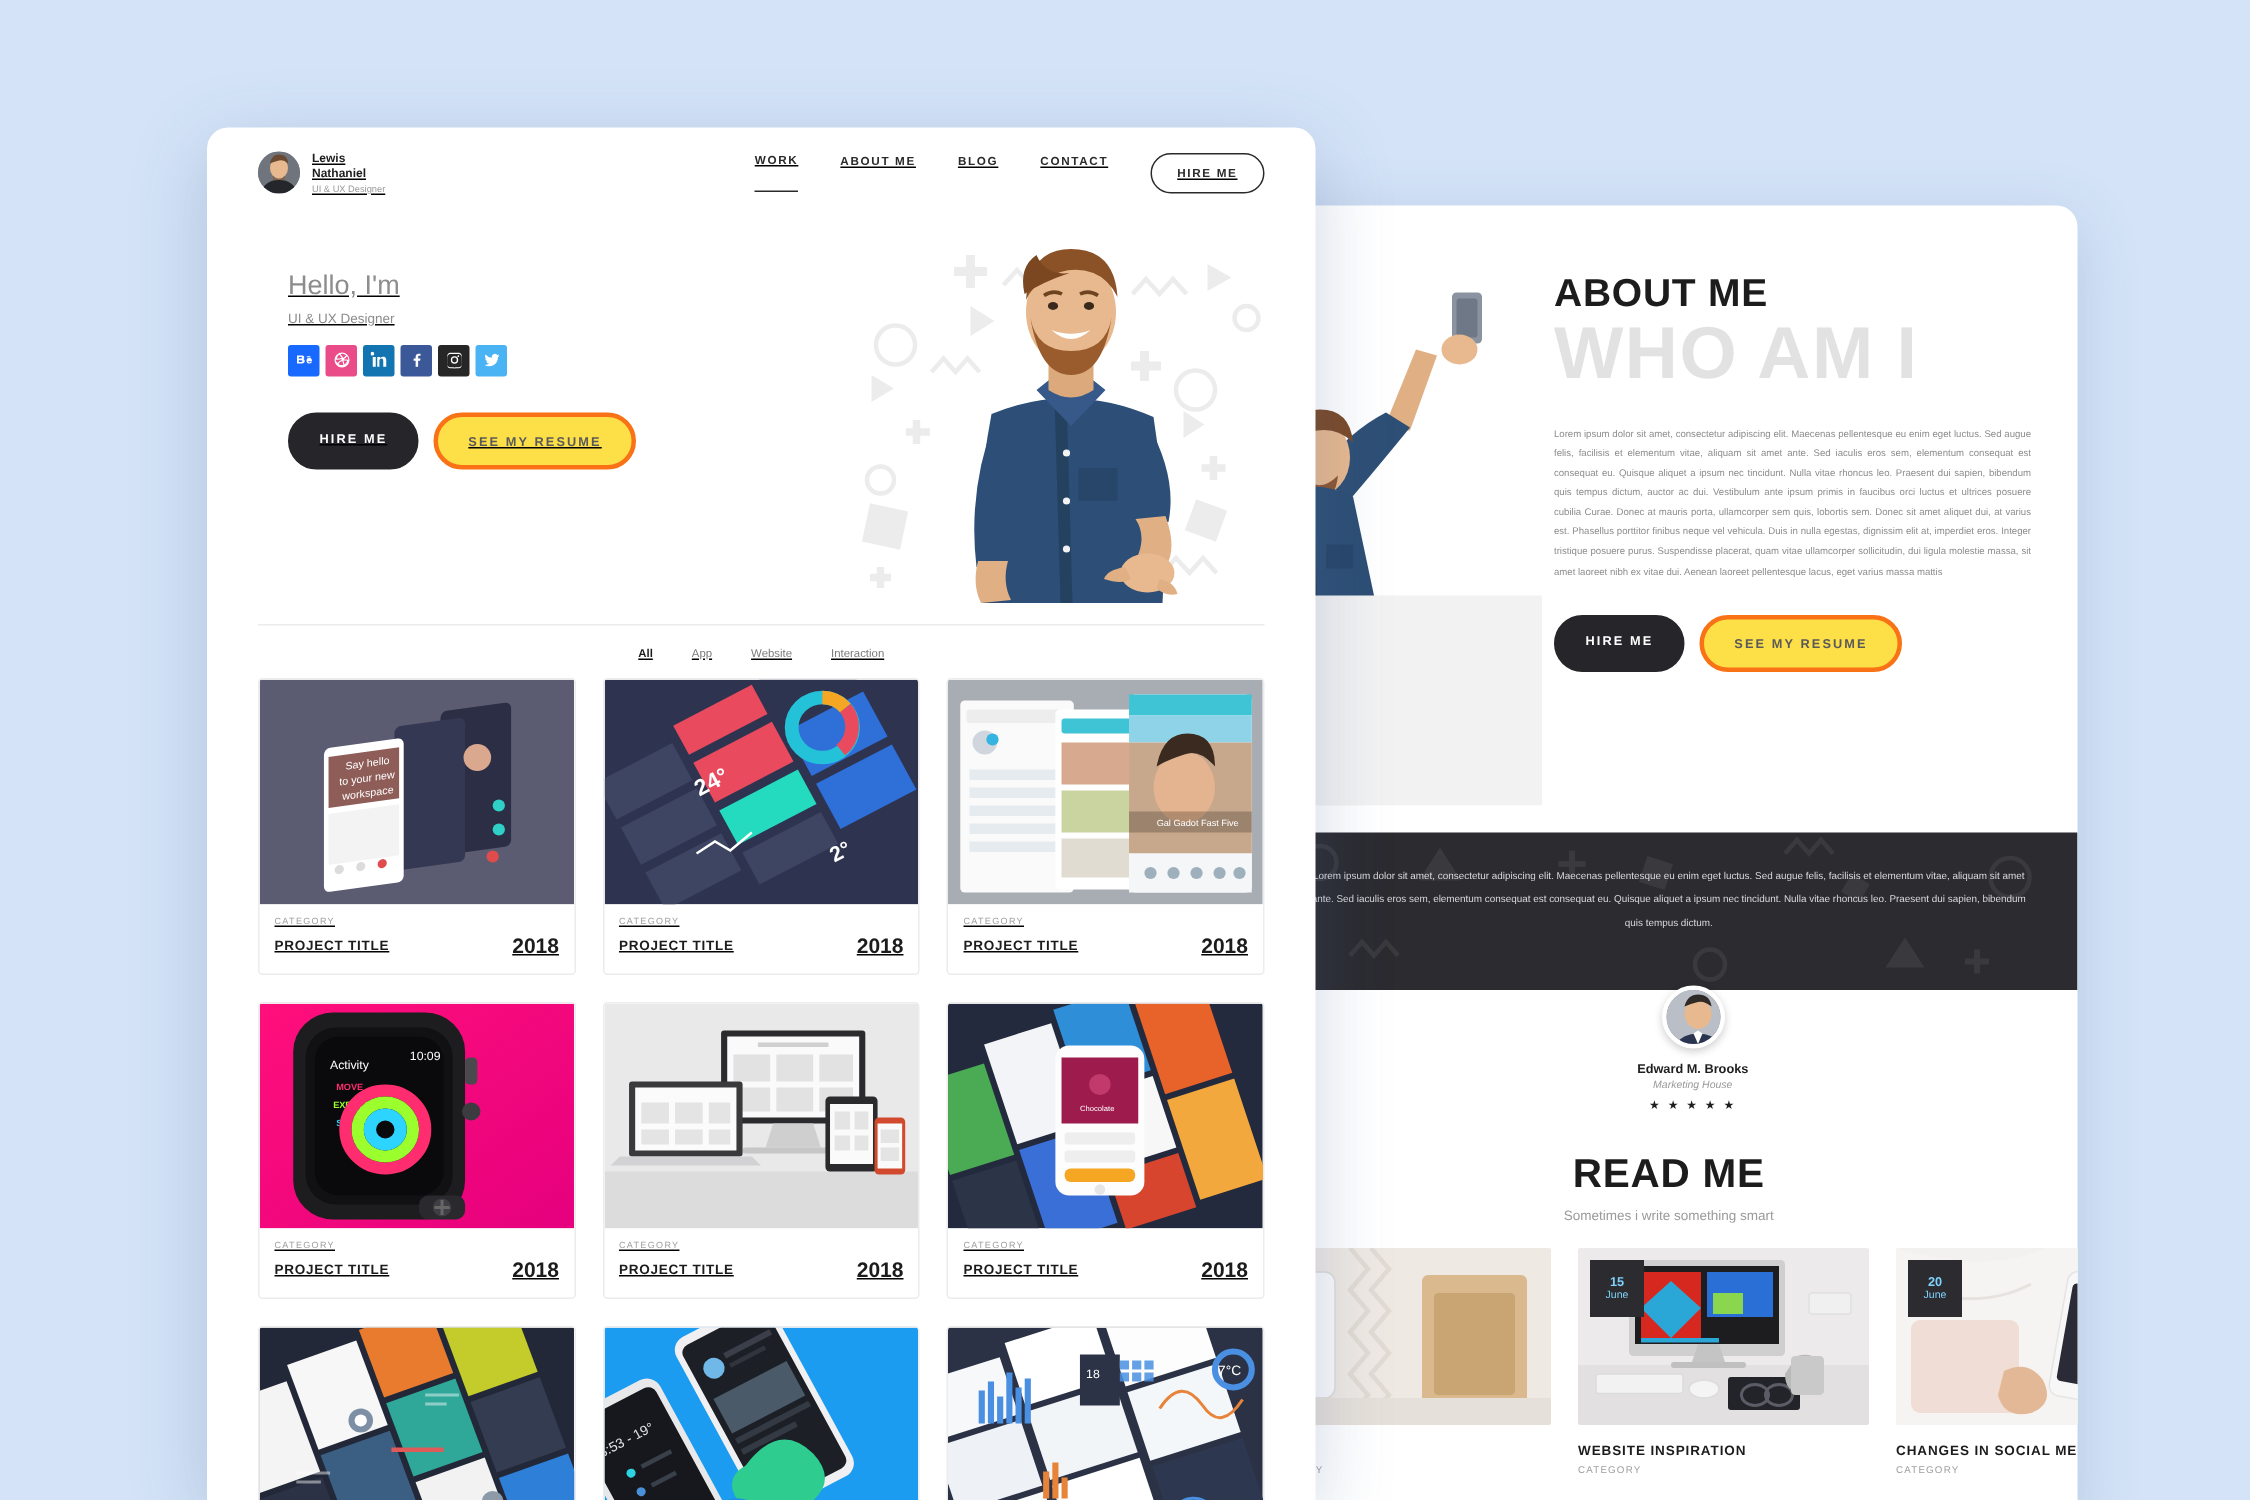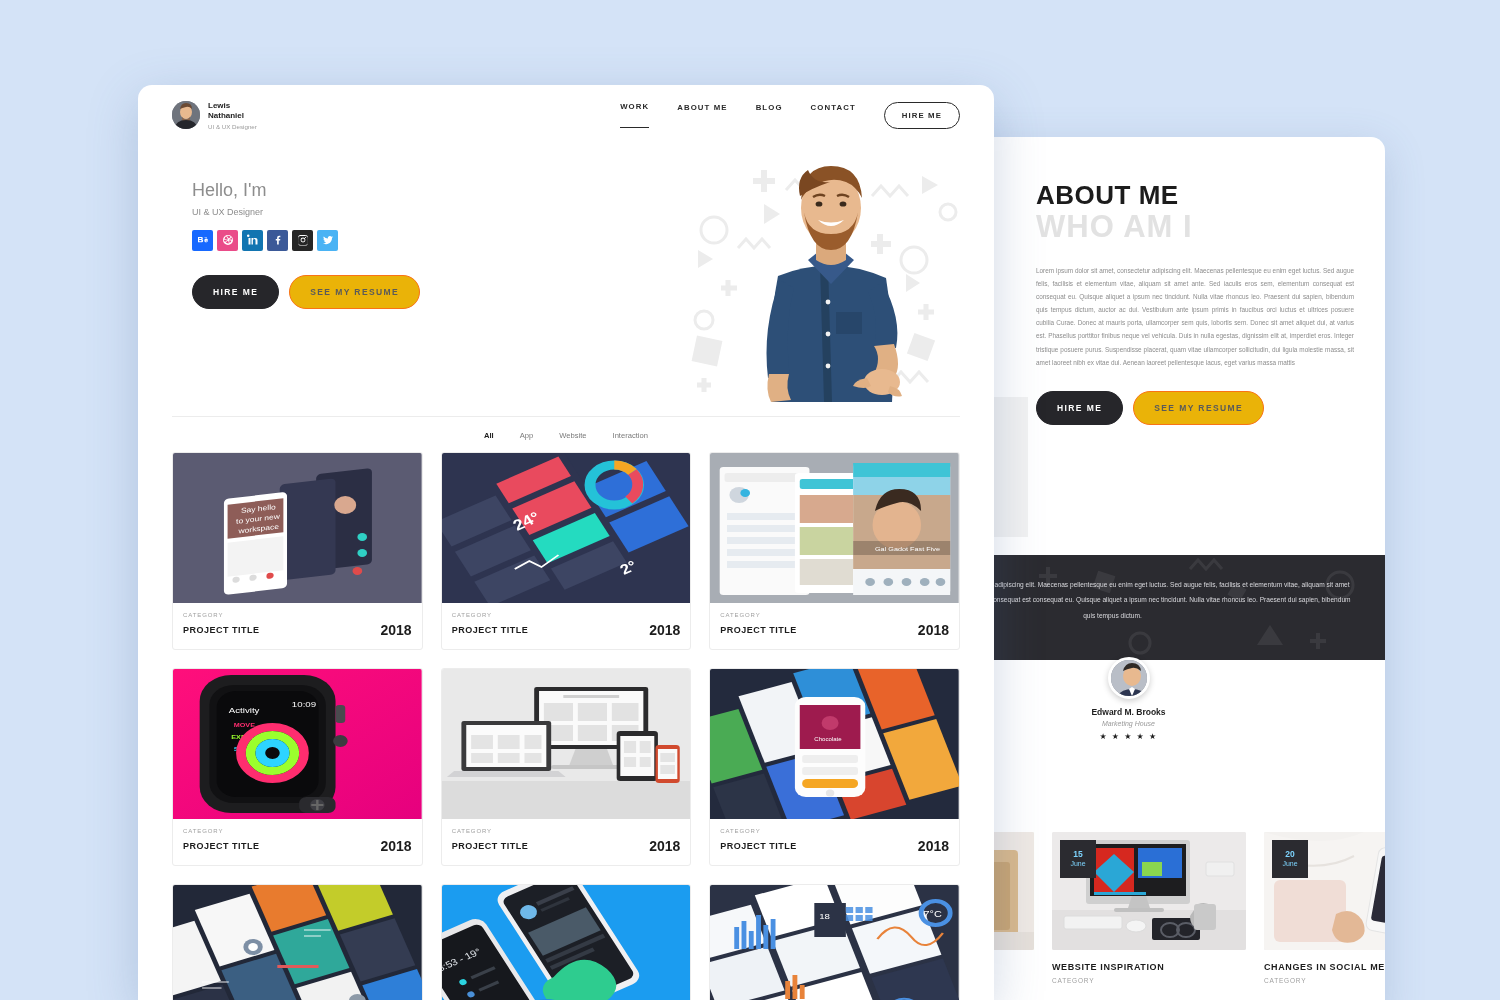--- a/index.html
+++ b/index.html
@@ -31,36 +31,36 @@
   .about-photo .pgrey {
     position:absolute; left:8px; bottom:0;
     width:180px; height:140px; background:#f2f2f2;
   }
   .about-txt { position:absolute; left:196px; top:45px; width:318px; }
   .about-kicker {
     font-size:26px; font-weight:bold; letter-spacing:.5px;
     color:#1c1c1c; line-height:1.05;
   }
   .about-ghost {
-    font-size:31px; font-weight:bold; letter-spacing:1px;
+    font-size:49px; font-weight:bold; letter-spacing:1px;
     color:#e2e2e2; line-height:1.05; margin-top:2px;
     white-space:nowrap;
   }
   .about-body {
     margin-top:20px; font-size:6.4px; line-height:2.05;
     color:#8d8d8d; text-align:justify;
   }
   .btn-row { margin-top:22px; display:flex; gap:10px; }
   .btn {
     font-size:8.5px; font-weight:bold; letter-spacing:1.4px;
     padding:11px 20px; border-radius:20px; cursor:pointer;
     white-space:nowrap;
   }
   .btn-dark { background:#26262a; color:#fff; border:1px solid #26262a; }
-  .btn-light { background:#eab308; color:#5a5a5a; border:1px solid #f97316; }
+  .btn-light { background:#fde047; color:#5a5a5a; border:3px solid #f97316; }
 
   
   .testi-band {
     position:absolute; left:0; top:418px; width:100%; height:105px;
     background:#2b2b30; overflow:hidden;
   }
   .testi-band .memphis { position:absolute; inset:0; opacity:.07; }
   .testi-text {
     position:relative; padding:22px 28px 0 28px;
     font-size:6.6px; line-height:2.35; color:#d9d9dd;
@@ -101,25 +101,26 @@
   .blog-title {
     margin-top:12px; font-size:9px; font-weight:bold;
     letter-spacing:.6px; color:#1c1c1c;
   }
   .blog-cat { margin-top:5px; font-size:6.5px; letter-spacing:.8px; color:#a0a0a0; }
 
   
   .panel-left {
     position:absolute;
     left:138px; top:85px;
-    width:856px; height:915px;
+    width:739px; height:915px;
     background:#ffffff;
     border-radius:14px 14px 0 0;
     box-shadow:0 14px 50px rgba(70,100,150,.26);
     overflow:hidden;
+    text-decoration:underline;
   }
 
   
   .hdr { display:flex; align-items:center; padding:16px 34px 0 34px; }
   .brand { display:flex; align-items:center; gap:8px; }
   .brand-ava {
     width:28px; height:28px; border-radius:50%;
     overflow:hidden; background:#777c86; flex:none;
   }
   .brand-name { font-size:8px; font-weight:bold; color:#1c1c1c; line-height:1.3; }
@@ -253,20 +254,24 @@
         <path d="M12 11 q2 -8 9 -8 q8 0 9 8 q-5 -4 -9 -3 q-5 1 -9 3z" fill="#2f2a26"></path>
         <path d="M4 42 q3 -13 17 -13 q14 0 17 13z" fill="#2c3550"></path>
         <path d="M18 29 l3 7 l3 -7 l-3 -2z" fill="#fff"></path>
       </svg>
     </div>
     <div class="testi-name">Edward M. Brooks</div>
     <div class="testi-role">Marketing House</div>
     <div class="testi-stars">★ ★ ★ ★ ★</div>
   </div>
 
+  <div class="read-head">
+    <div class="read-title">READ ME</div>
+    <div class="read-sub">Sometimes i write something smart</div>
+  </div>
 
   <div class="blog-grid">
 
     <div class="blog-card">
       <div class="blog-thumb">
         <svg viewBox="0 0 194 118" width="194" height="118">
           <rect width="194" height="118" fill="#f0ece8"></rect>
           <path d="M0 0h194v118H0z" fill="#efe9e4"></path>
           <g stroke="#e2dbd4" stroke-width="3" fill="none">
             <path d="M60 0 l12 14 l-12 14 l12 14 l-12 14 l12 14 l-12 14 l12 14 l-12 14 l12 16"></path>

